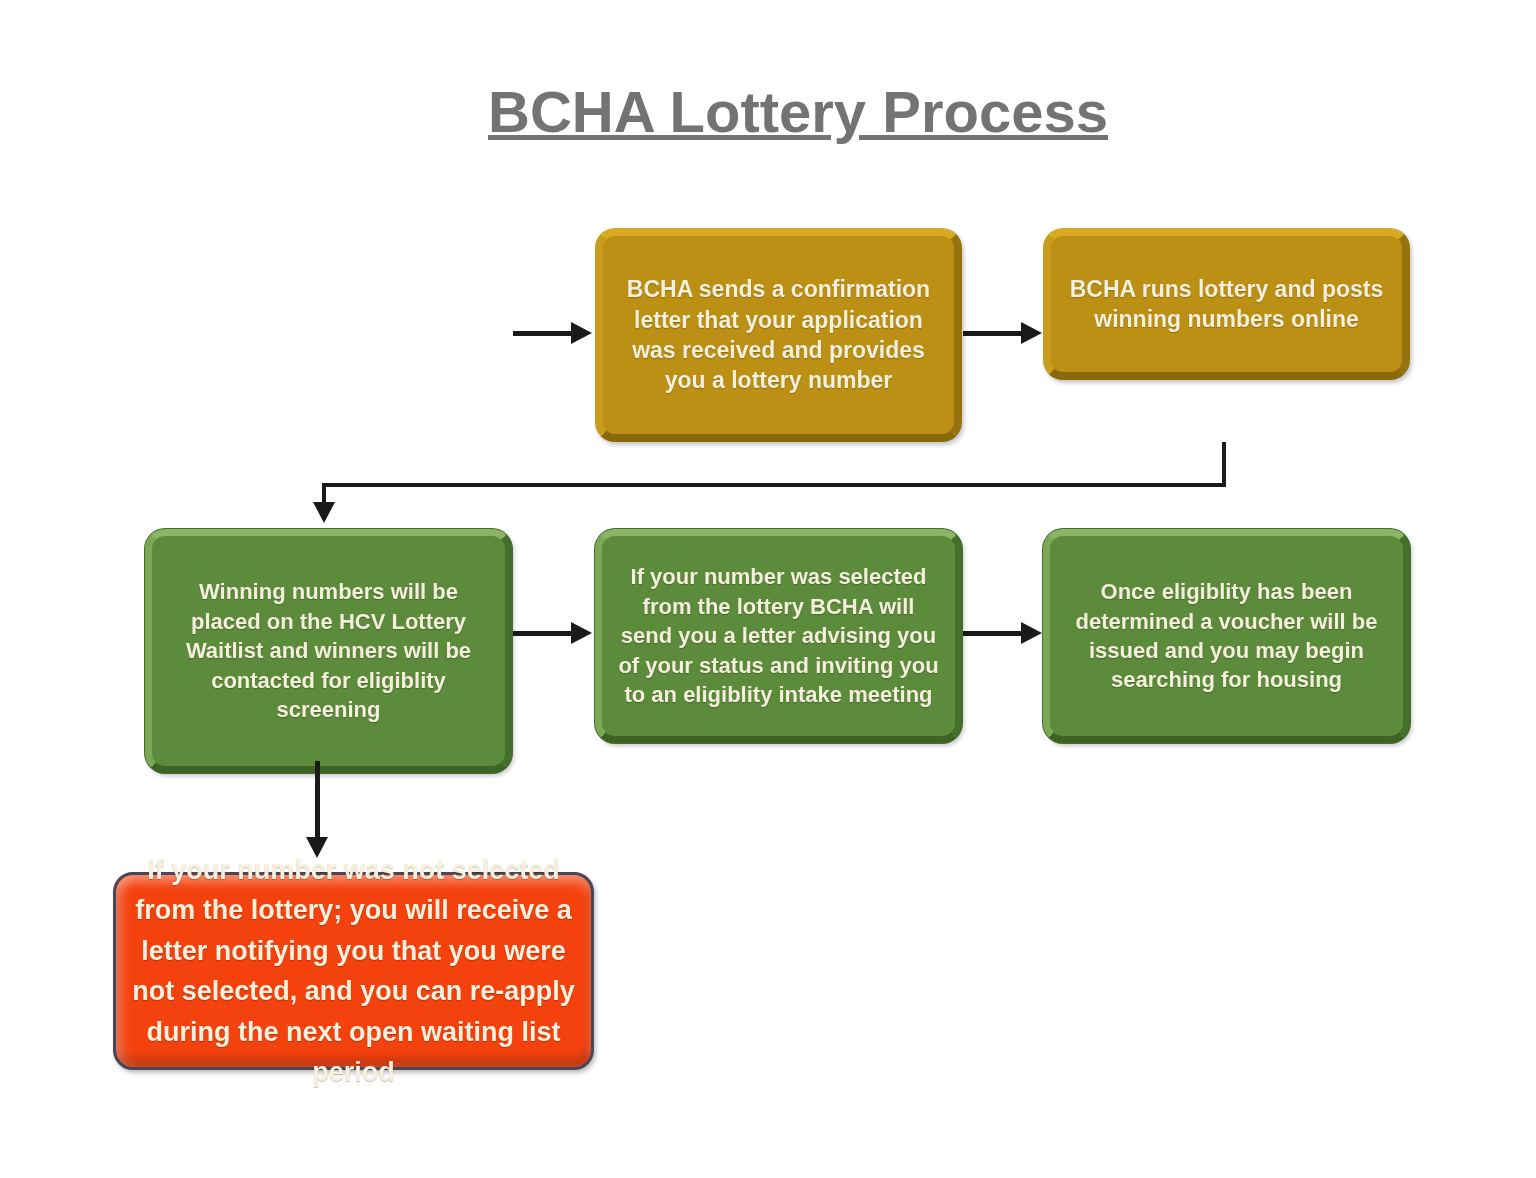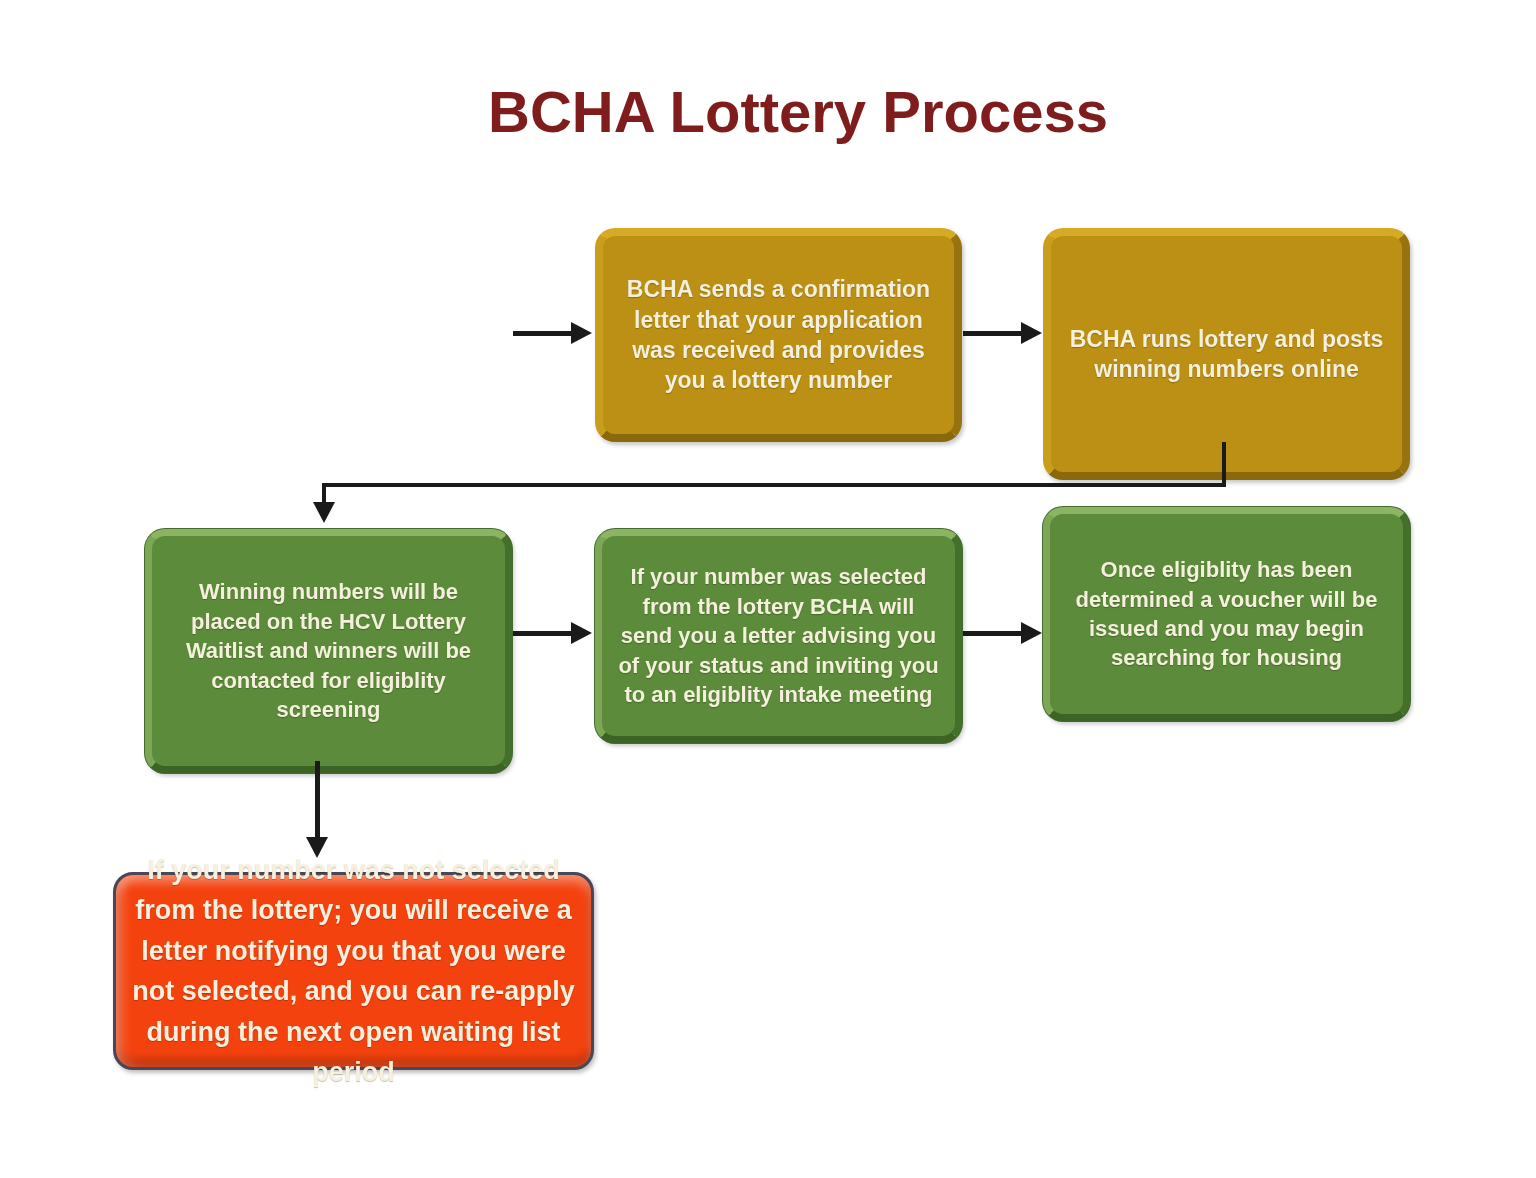--- a/index.html
+++ b/index.html
@@ -19,21 +19,22 @@
   }
   .title {
     position: absolute;
     left: 60px;
     top: 78px;
     width: 1476px;
     text-align: center;
     font-size: 58px;
     font-weight: bold;
     letter-spacing: 0px;
-    color: #7f1d1d;
+    color: #737373;
+    text-decoration: underline;
   }
   .box {
     position: absolute;
     display: flex;
     align-items: center;
     justify-content: center;
     text-align: center;
     padding: 8px 14px;
     font-weight: bold;
     color: #F5F0DC;
@@ -90,33 +91,33 @@
 
 <div class="canvas">
 
   <div class="title">BCHA Lottery Process</div>
 
 
   <div class="box gold" style="left:595px; top:228px; width:367px; height:214px;">
     <span>BCHA sends a confirmation letter that your application was received and provides you a lottery number</span>
   </div>
 
-  <div class="box gold" style="left:1043px; top:228px; width:367px; height:252px;">
+  <div class="box gold" style="left:1043px; top:228px; width:367px; height:152px;">
     <span>BCHA runs lottery and posts winning numbers online</span>
   </div>
 
   <div class="box green" style="left:145px; top:529px; width:367px; height:244px;">
     <span>Winning numbers will be placed on the HCV Lottery Waitlist and winners will be contacted for eligiblity screening</span>
   </div>
 
   <div class="box green" style="left:595px; top:529px; width:367px; height:214px;align-items:center;">
     <span>If your number was selected from the lottery BCHA will send you a letter advising you of your status and inviting you to an eligiblity intake meeting</span>
   </div>
 
-  <div class="box green" style="left:1043px; top:507px; width:367px; height:214px;">
+  <div class="box green" style="left:1043px; top:529px; width:367px; height:214px;">
     <span>Once eligiblity has been determined a voucher will be issued and you may begin searching for housing</span>
   </div>
 
   <div class="box red" style="left:113px; top:872px; width:481px; height:198px;">
     <span>If your number was not selected from the lottery; you will receive a letter notifying you that you were not selected, and you can re-apply during the next open waiting list period</span>
   </div>
 
   <div class="shaft" style="left:513px; top:331px; width:59px; height:5px;"></div>
   <div class="head-right" style="left:571px; top:322px;"></div>
 

